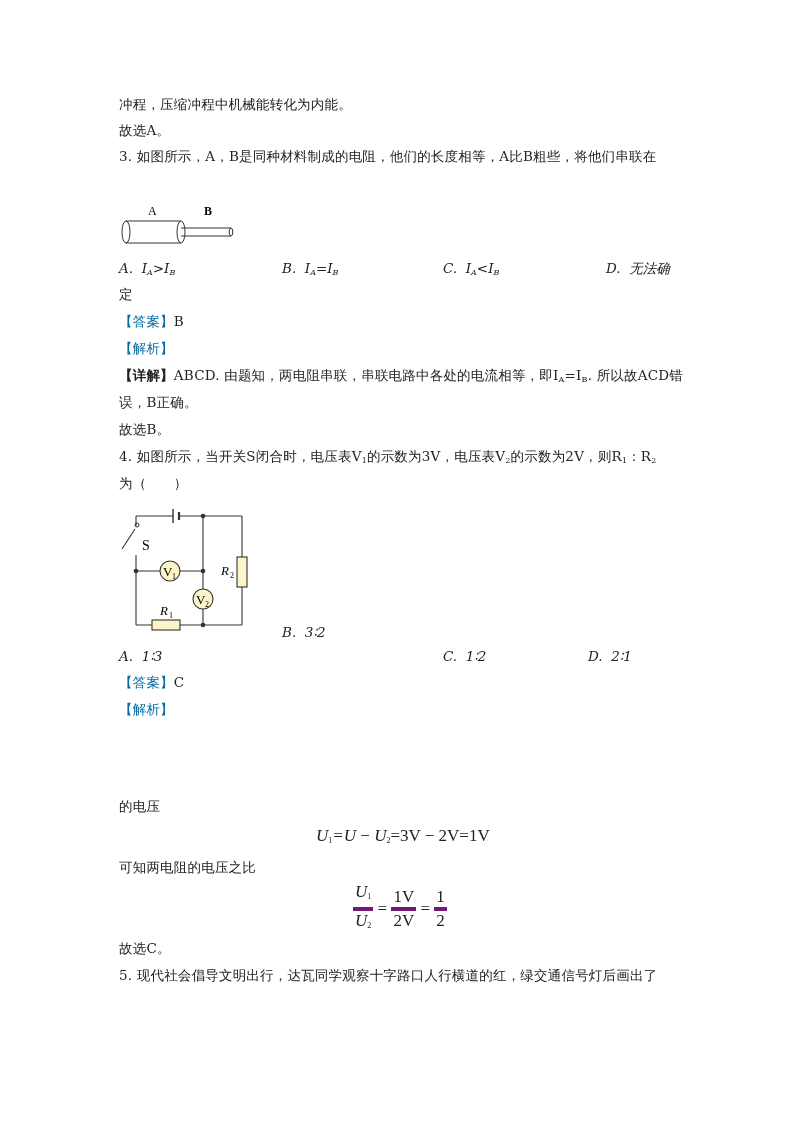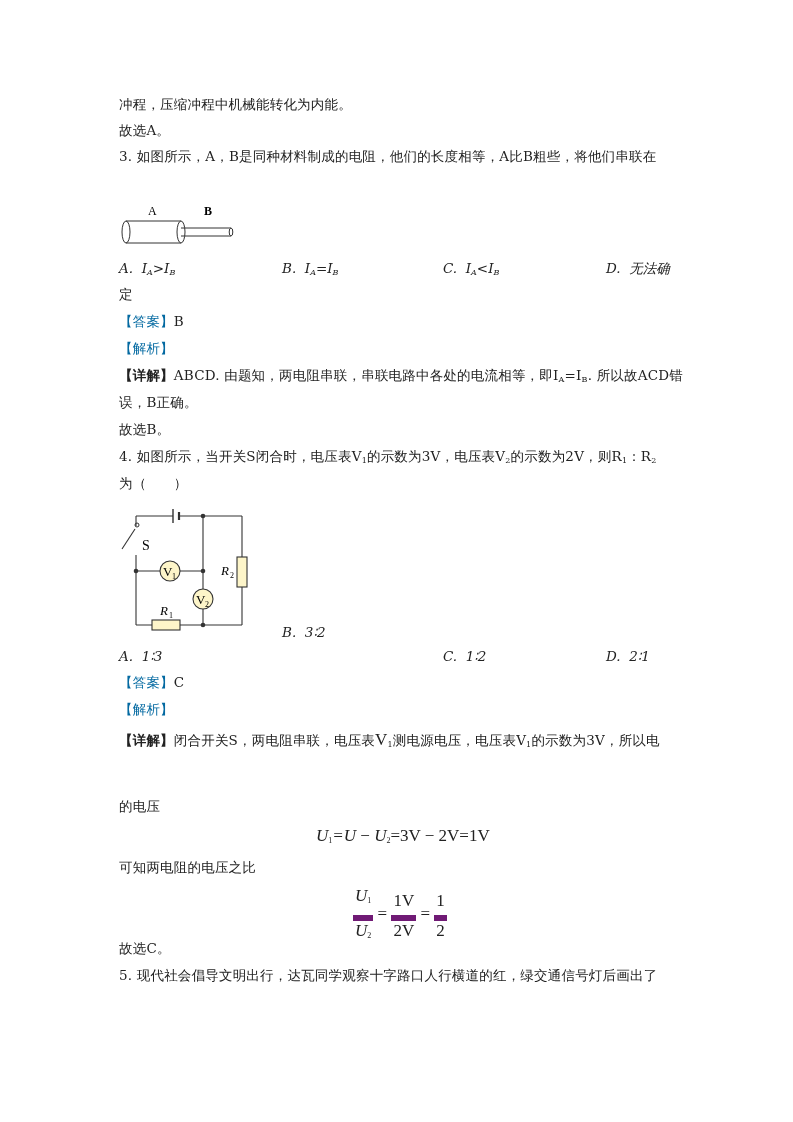--- a/index.html
+++ b/index.html
@@ -7,21 +7,21 @@
          font-family: "DejaVu Serif", "Liberation Serif", serif; color: #222; }
   .page { position: absolute; left: 0; top: 0; width: 793px; height: 829px; }
   .line { position: absolute; left: 119px; font-size: 13.5px; line-height: 18px; white-space: nowrap; letter-spacing: 0.2px; }
   .blue { color: #0369a1; font-family: Liberation Serif, serif; }
   sub { font-size: 8px; vertical-align: -2px; }
   .opt { position: absolute; font-size: 13.5px; line-height: 18px; white-space: nowrap; font-style: italic; }
   .math { font-family: "Liberation Serif", "DejaVu Serif", serif; font-size: 17px; }
   .mi { font-style: italic; }
   .eq { position: absolute; font-family: "Liberation Serif", "DejaVu Serif", serif; font-size: 17px; white-space: nowrap; }
   .frac { display: inline-block; vertical-align: middle; text-align: center; }
-  .frac .num { display: block; border-bottom: 6px solid #701a75; padding: 0 2px; line-height: 28px; }
+  .frac .num { display: block; border-bottom: 4px solid #701a75; padding: 0 2px; line-height: 20px; }
   .frac .den { display: block; line-height: 20px; }
   svg { position: absolute; }
 </style>
 </head>
 <body>
 
 <div class="page">
 
   <div class="line" style="top:95px">冲程，压缩冲程中机械能转化为内能。</div>
   <div class="line" style="top:121px">故选A。</div>
@@ -115,34 +115,31 @@
 
   <div class="opt" style="left:119px;top:647px">
     <span>A.</span>&nbsp;&nbsp;<span>1∶3</span>
   </div>
   <div class="opt" style="left:282px;top:623px">
     <span>B.</span>&nbsp;&nbsp;<span>3∶2</span>
   </div>
   <div class="opt" style="left:443px;top:647px">
     <span>C.</span>&nbsp;&nbsp;<span>1∶2</span>
   </div>
-  <div class="opt" style="left:606px;top:647px">
+  <div class="opt" style="left:588px;top:647px">
     <span>D.</span>&nbsp;&nbsp;<span>2∶1</span>
   </div>
 
   <div class="line" style="top:673px">
     <span class="blue">【答案】</span><span>C</span>
   </div>
   <div class="line" style="top:700px">
     <span class="blue">【解析】</span>
   </div>
 
-  <div class="line" style="top:731px">
-    <span style="font-weight:bold">【详解】</span><span>闭合开关S，两电阻串联，电压表</span><span class="math">V</span><sub>1</sub><span>测电源电压，电压表V</span><sub>1</sub><span>的示数为3V，所以电</span>
-  </div>
   <div class="line" style="top:797px">的电压</div>
 
   <div class="eq" style="left:316px;top:826px">
     <span class="mi">U</span><sub>1</sub><span class="mi">=U</span><span> − </span><span class="mi">U</span><sub>2</sub><span>=3V − 2V=1V</span>
   </div>
 
   <div class="line" style="top:858px">可知两电阻的电压之比</div>
 
   <div class="eq" style="left:353px;top:882px">
     <span class="frac"><span class="num"><span class="mi">U</span><sub>1</sub></span><span class="den"><span class="mi">U</span><sub>2</sub></span></span>

